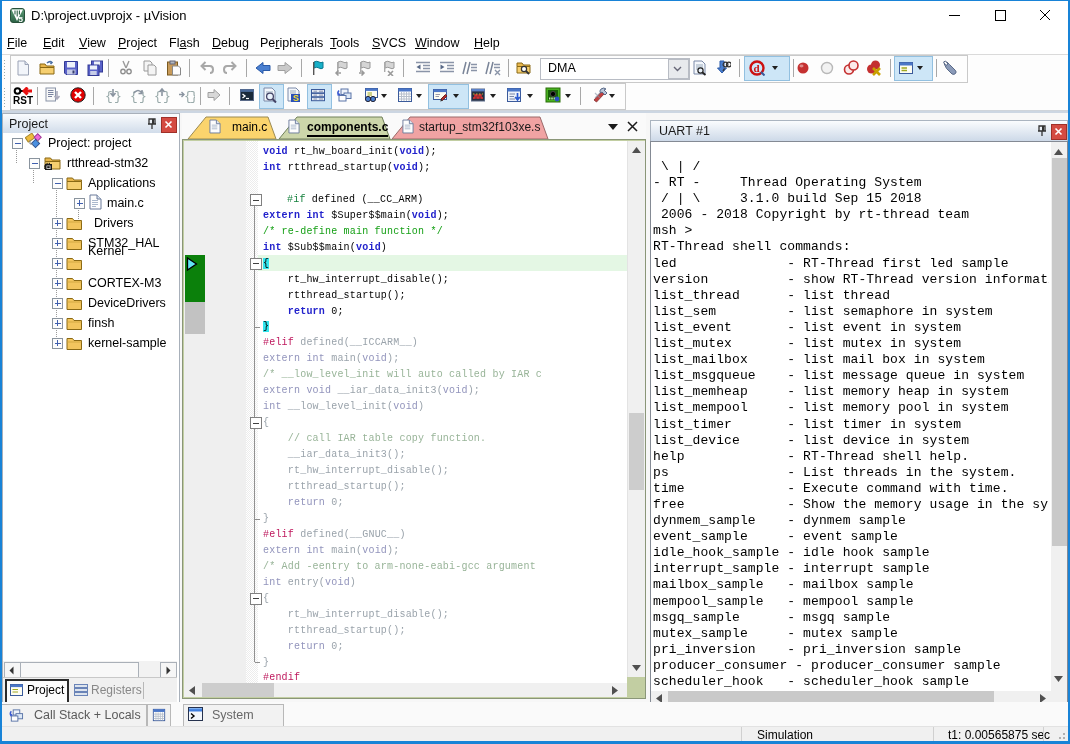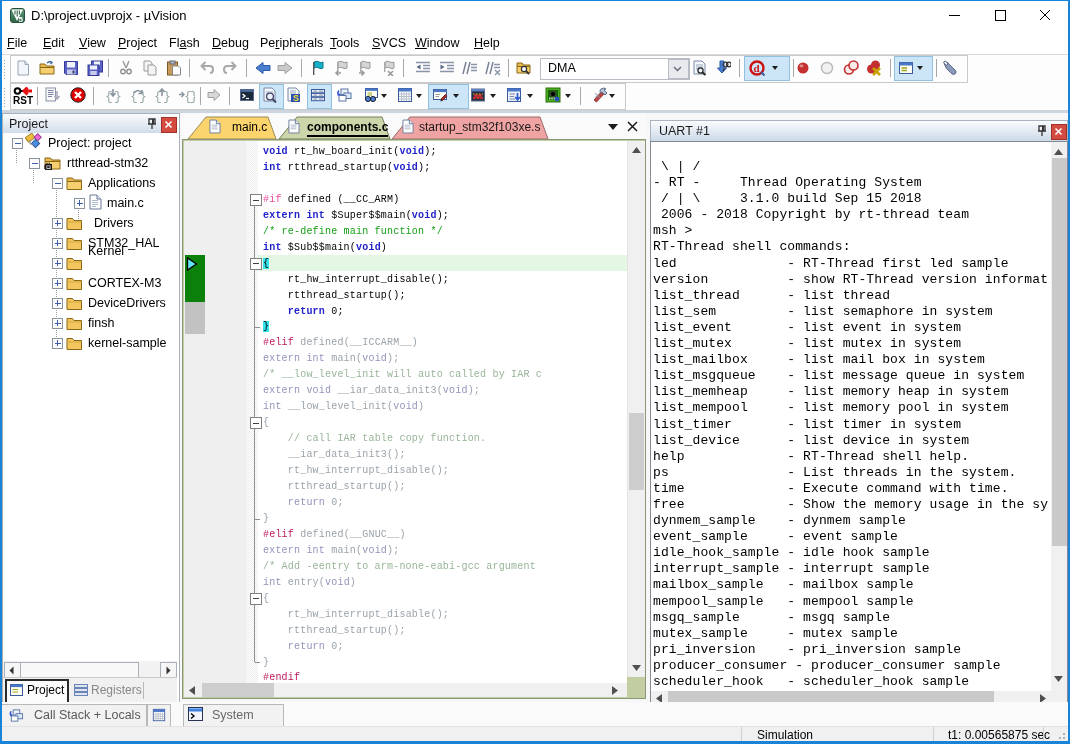--- a/index.html
+++ b/index.html
@@ -6,21 +6,21 @@
 body{width:1070px;height:744px;overflow:hidden;font-family:"Liberation Sans",sans-serif;background:#ffffff;}
 #w{position:absolute;top:0;left:0;width:1070px;height:744px;background:#ffffff;}
 .ab{position:absolute;}
 .tsep{position:absolute;width:1px;height:18px;top:4px;background:#a8a8a8;}
 .ico{position:absolute;width:16px;height:16px;}
 .dd{position:absolute;width:0;height:0;border-left:3.5px solid transparent;border-right:3.5px solid transparent;border-top:4px solid #202020;top:11px;}
 .hl{position:absolute;background:#cde6f7;border:1px solid #92c0e0;}
 .mono{font-family:"Liberation Mono",monospace;}
 .k{color:#2222cc;font-weight:bold;}
 .c{color:#16a016;}
-.d{color:#ec4899;}
+.d{color:#15803d;padding-left:24px;}
 .x{color:#9aa3ab;}
 .xk{color:#9294bc;}
 .xc{color:#98b498;}
 .xd{color:#be185d;}
 .cy{background:#33e6ee;color:#000;}
 .ebox{position:absolute;width:9px;height:9px;background:#fcfcfc;border:1px solid #8a949e;}
 .ebox .h{position:absolute;left:1.5px;top:3.5px;width:6px;height:1.4px;background:#3f5fae;}
 .ebox .v{position:absolute;left:3.8px;top:1.3px;width:1.4px;height:6px;background:#3f5fae;}
 .fold{position:absolute;width:10px;height:10px;background:#fff;border:1px solid #808080;z-index:3;}
 .fold .h{position:absolute;left:2px;top:4.5px;width:6px;height:1px;background:#404040;}

